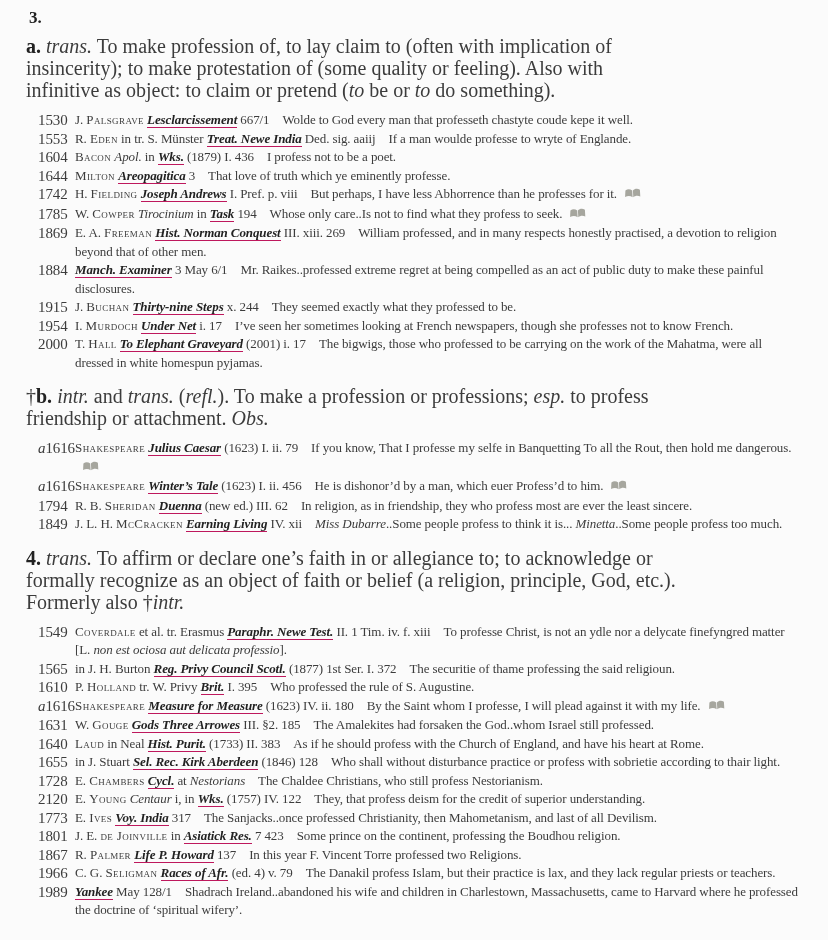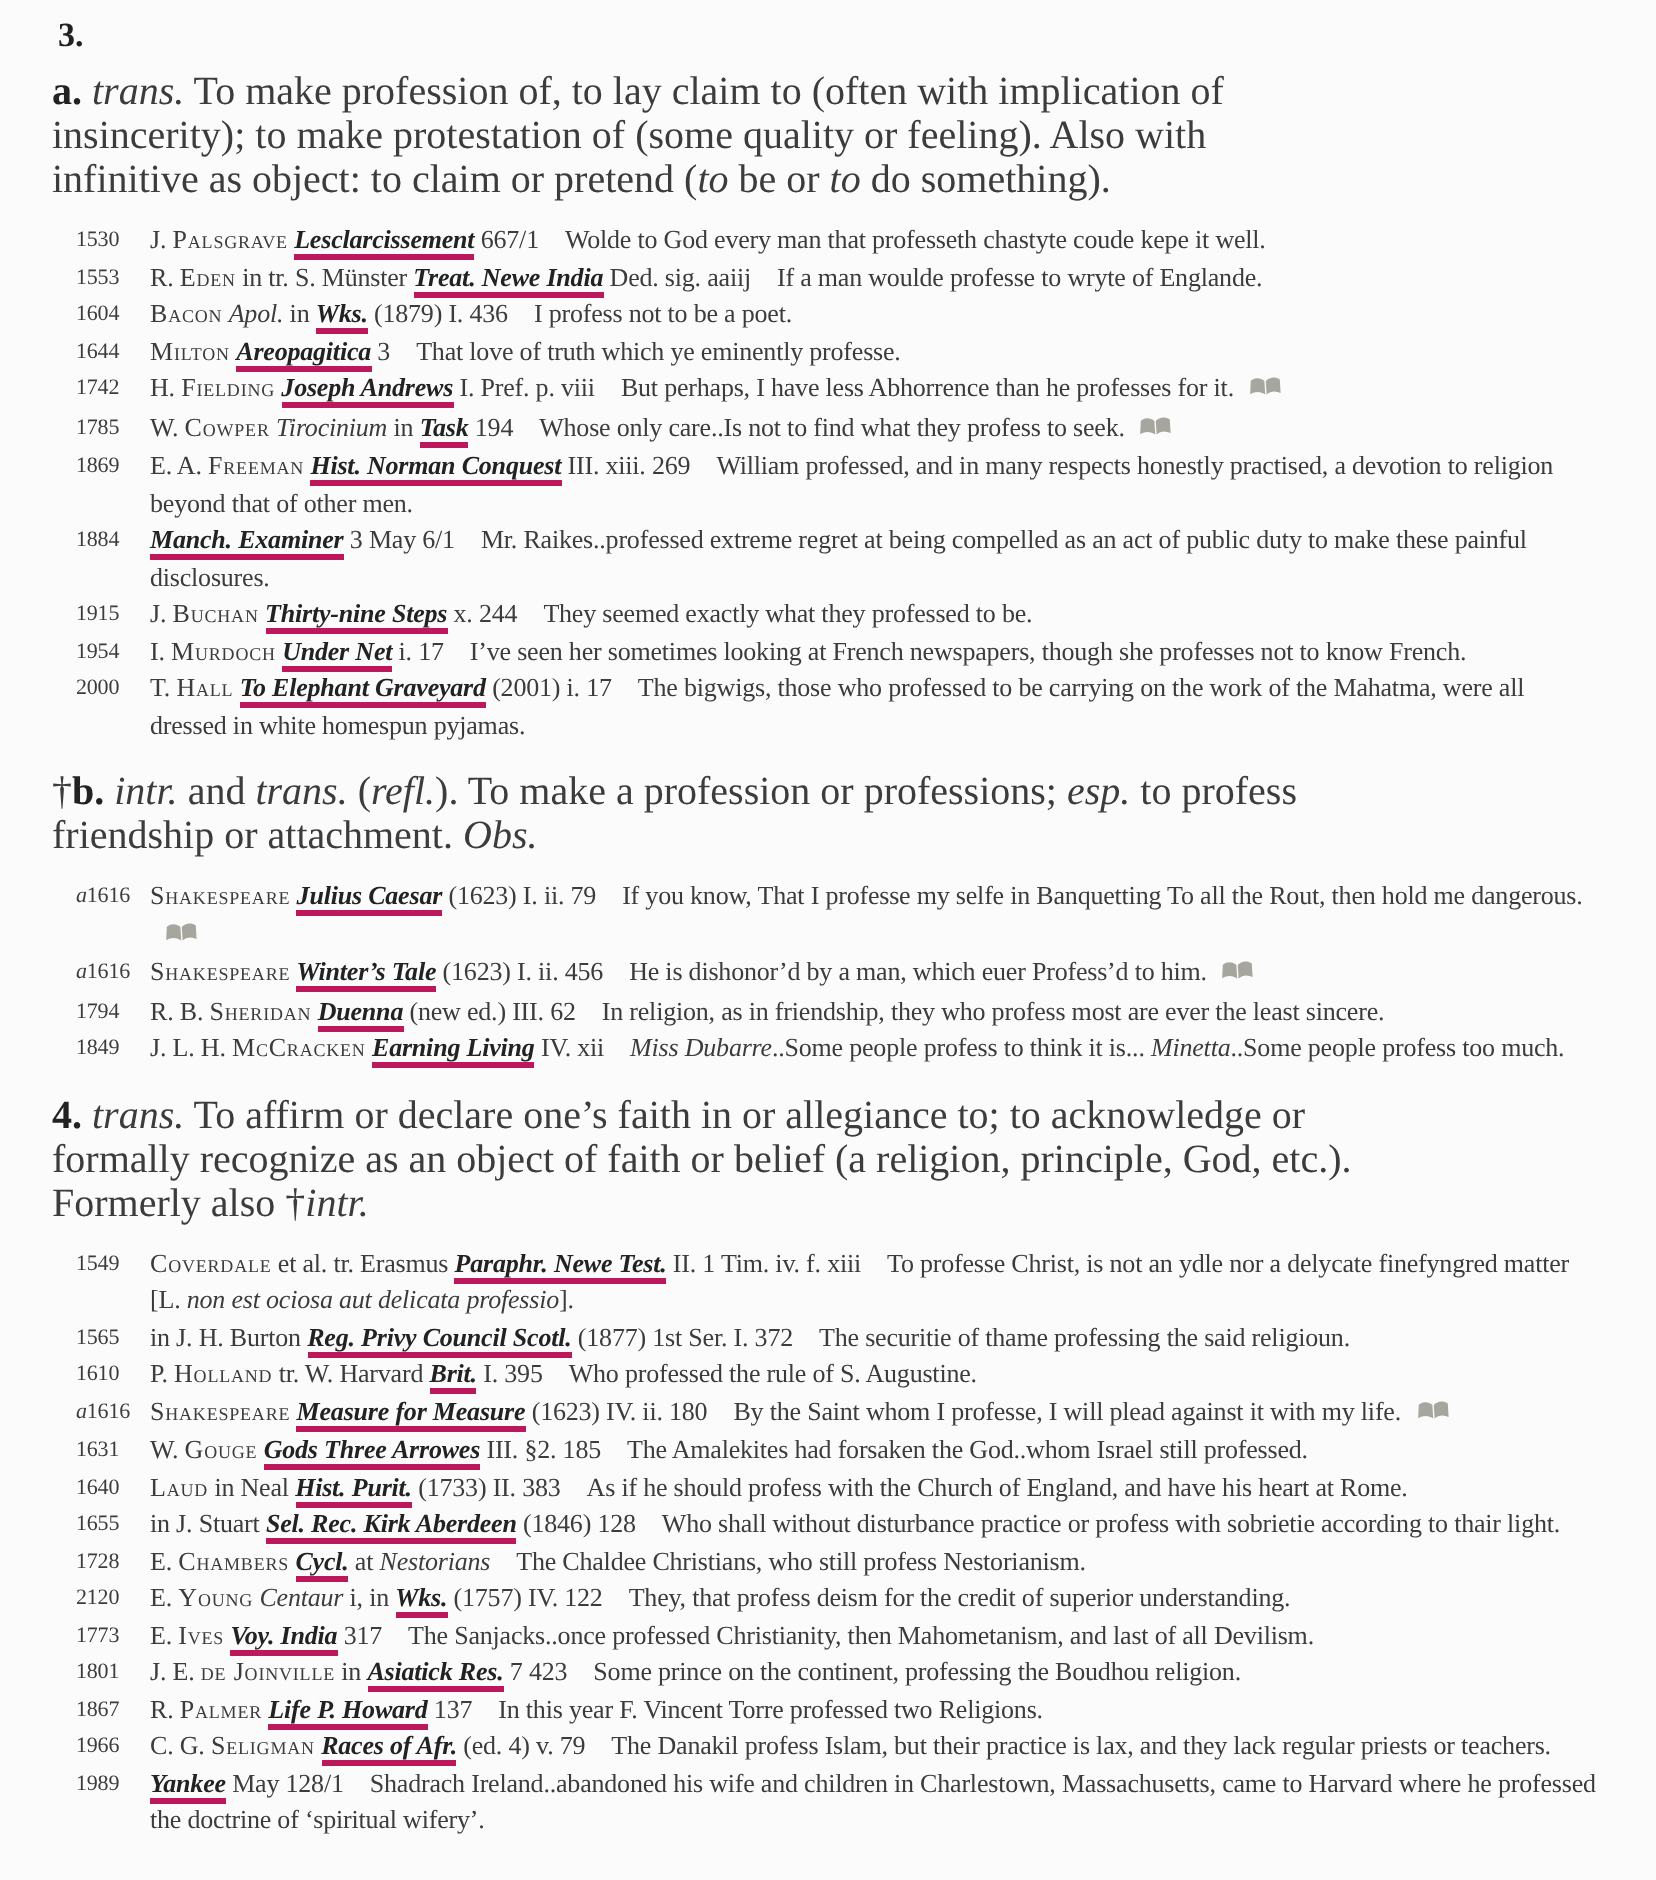--- a/index.html
+++ b/index.html
@@ -6,25 +6,25 @@
   body{
     width:828px;height:940px;overflow:hidden;
     background:#fbfbfb;color:#3c3c3c;
     font-family:"Liberation Serif","DejaVu Serif",serif;
   }
   .page{padding:6px 28px 0 26px;}
   .sense-num{font-size:17px;line-height:24px;margin:0 0 5px 3px;}
   .definition{font-size:20px;line-height:22px;max-width:650px;margin:0 0 10px 0;}
   .quots{margin:0 0 13px 12px;font-size:13px;line-height:18.5px;letter-spacing:-0.1px;}
   .quot{position:relative;padding-left:37px;}
-  .qdate{position:absolute;left:0;top:0;font-size:11px;white-space:nowrap;font-family:Liberation Serif, serif;}
+  .qdate{position:absolute;left:0;top:0;font-size:15px;white-space:nowrap;font-family:Liberation Serif, serif;}
   .b{font-weight:bold;color:#222;}
   .i{font-style:italic;}
   .sc{font-variant:small-caps;letter-spacing:0.4px;}
-  .u{font-weight:bold;font-style:italic;border-bottom:3px solid #be185d;cursor:pointer;}
+  .u{font-weight:bold;font-style:italic;border-bottom:1px solid #be185d;cursor:pointer;}
   .gap{display:inline-block;width:13px;}
   .book{margin-left:7px;display:inline-block;vertical-align:-1px;cursor:pointer;}
 </style>
 </head>
 <body>
 
 <div class="page">
   <div id="sections">
       <div class="sense-num"><span class="b">3.</span></div>
       <div class="definition"><span class="b">a.</span><span class=""> </span><span class="i">trans.</span><span class=""> To make profession of, to lay claim to (often with implication of insincerity); to make protestation of (some quality or feeling). Also with infinitive as object: to claim or pretend (</span><span class="i">to</span><span class=""> be or </span><span class="i">to</span><span class=""> do something).</span></div>
@@ -57,21 +57,21 @@
               <path d="M1.4 2.4 C3.6 0.6 6.2 0.8 8.2 2.5 L8.6 9.3 C6.4 7.7 3.8 7.6 1.1 9.1 Z" fill="#a6a69e"></path>
               <path d="M15.9 1.7 C13.4 0.2 10.6 0.6 8.9 2.5 L9.3 9.3 C11.2 7.5 13.8 7.3 16.3 8.5 Z" fill="#a6a69e"></path>
             </svg></span></div>
         <div class="quot"><span class="qdate">1794</span><span class="">R. B. </span><span class="sc">Sheridan</span><span class=""> </span><span class="b i u">Duenna</span><span class=""> (new ed.) III. 62</span><span class="gap"></span><span class="">In religion, as in friendship, they who profess most are ever the least sincere.</span></div>
         <div class="quot"><span class="qdate">1849</span><span class="">J. L. H. </span><span class="sc">McCracken</span><span class=""> </span><span class="b i u">Earning Living</span><span class=""> IV. xii</span><span class="gap"></span><span class="i">Miss Dubarre</span><span class="">..Some people profess to think it is... </span><span class="i">Minetta</span><span class="">..Some people profess too much.</span></div>
       </div>
       <div class="definition"><span class="b">4.</span><span class=""> </span><span class="i">trans.</span><span class=""> To affirm or declare one’s faith in or allegiance to; to acknowledge or formally recognize as an object of faith or belief (a religion, principle, God, etc.). Formerly also †</span><span class="i">intr.</span></div>
       <div class="quots">
         <div class="quot"><span class="qdate">1549</span><span class="sc">Coverdale</span><span class=""> et al. tr. Erasmus </span><span class="b i u">Paraphr. Newe Test.</span><span class=""> II. 1 Tim. iv. f. xiii</span><span class="gap"></span><span class="">To professe Christ, is not an ydle nor a delycate finefyngred matter [L. </span><span class="i">non est ociosa aut delicata professio</span><span class="">].</span></div>
         <div class="quot"><span class="qdate">1565</span><span class="">in J. H. Burton </span><span class="b i u">Reg. Privy Council Scotl.</span><span class=""> (1877) 1st Ser. I. 372</span><span class="gap"></span><span class="">The securitie of thame professing the said religioun.</span></div>
-        <div class="quot"><span class="qdate">1610</span><span class="">P. </span><span class="sc">Holland</span><span class=""> tr. W. Harvard </span><span class="b i u">Brit.</span><span class=""> I. 395</span><span class="gap"></span><span class="">Who professed the rule of S. Augustine.</span></div>
+        <div class="quot"><span class="qdate">1610</span><span class="">P. </span><span class="sc">Holland</span><span class=""> tr. W. Privy </span><span class="b i u">Brit.</span><span class=""> I. 395</span><span class="gap"></span><span class="">Who professed the rule of S. Augustine.</span></div>
         <div class="quot"><span class="qdate"><span class="i">a</span>1616</span><span class="sc">Shakespeare</span><span class=""> </span><span class="b i u">Measure for Measure</span><span class=""> (1623) IV. ii. 180</span><span class="gap"></span><span class="">By the Saint whom I professe, I will plead against it with my life.</span><span class="book"><svg width="17" height="11" viewBox="0 0 17 11">
               <path d="M1.4 2.4 C3.6 0.6 6.2 0.8 8.2 2.5 L8.6 9.3 C6.4 7.7 3.8 7.6 1.1 9.1 Z" fill="#a6a69e"></path>
               <path d="M15.9 1.7 C13.4 0.2 10.6 0.6 8.9 2.5 L9.3 9.3 C11.2 7.5 13.8 7.3 16.3 8.5 Z" fill="#a6a69e"></path>
             </svg></span></div>
         <div class="quot"><span class="qdate">1631</span><span class="">W. </span><span class="sc">Gouge</span><span class=""> </span><span class="b i u">Gods Three Arrowes</span><span class=""> III. §2. 185</span><span class="gap"></span><span class="">The Amalekites had forsaken the God..whom Israel still professed.</span></div>
         <div class="quot"><span class="qdate">1640</span><span class="sc">Laud</span><span class=""> in Neal </span><span class="b i u">Hist. Purit.</span><span class=""> (1733) II. 383</span><span class="gap"></span><span class="">As if he should profess with the Church of England, and have his heart at Rome.</span></div>
         <div class="quot"><span class="qdate">1655</span><span class="">in J. Stuart </span><span class="b i u">Sel. Rec. Kirk Aberdeen</span><span class=""> (1846) 128</span><span class="gap"></span><span class="">Who shall without disturbance practice or profess with sobrietie according to thair light.</span></div>
         <div class="quot"><span class="qdate">1728</span><span class="">E. </span><span class="sc">Chambers</span><span class=""> </span><span class="b i u">Cycl.</span><span class=""> at </span><span class="i">Nestorians</span><span class="gap"></span><span class="">The Chaldee Christians, who still profess Nestorianism.</span></div>
         <div class="quot"><span class="qdate">2120</span><span class="">E. </span><span class="sc">Young</span><span class=""> </span><span class="i">Centaur</span><span class=""> i, in </span><span class="b i u">Wks.</span><span class=""> (1757) IV. 122</span><span class="gap"></span><span class="">They, that profess deism for the credit of superior understanding.</span></div>
         <div class="quot"><span class="qdate">1773</span><span class="">E. </span><span class="sc">Ives</span><span class=""> </span><span class="b i u">Voy. India</span><span class=""> 317</span><span class="gap"></span><span class="">The Sanjacks..once professed Christianity, then Mahometanism, and last of all Devilism.</span></div>

